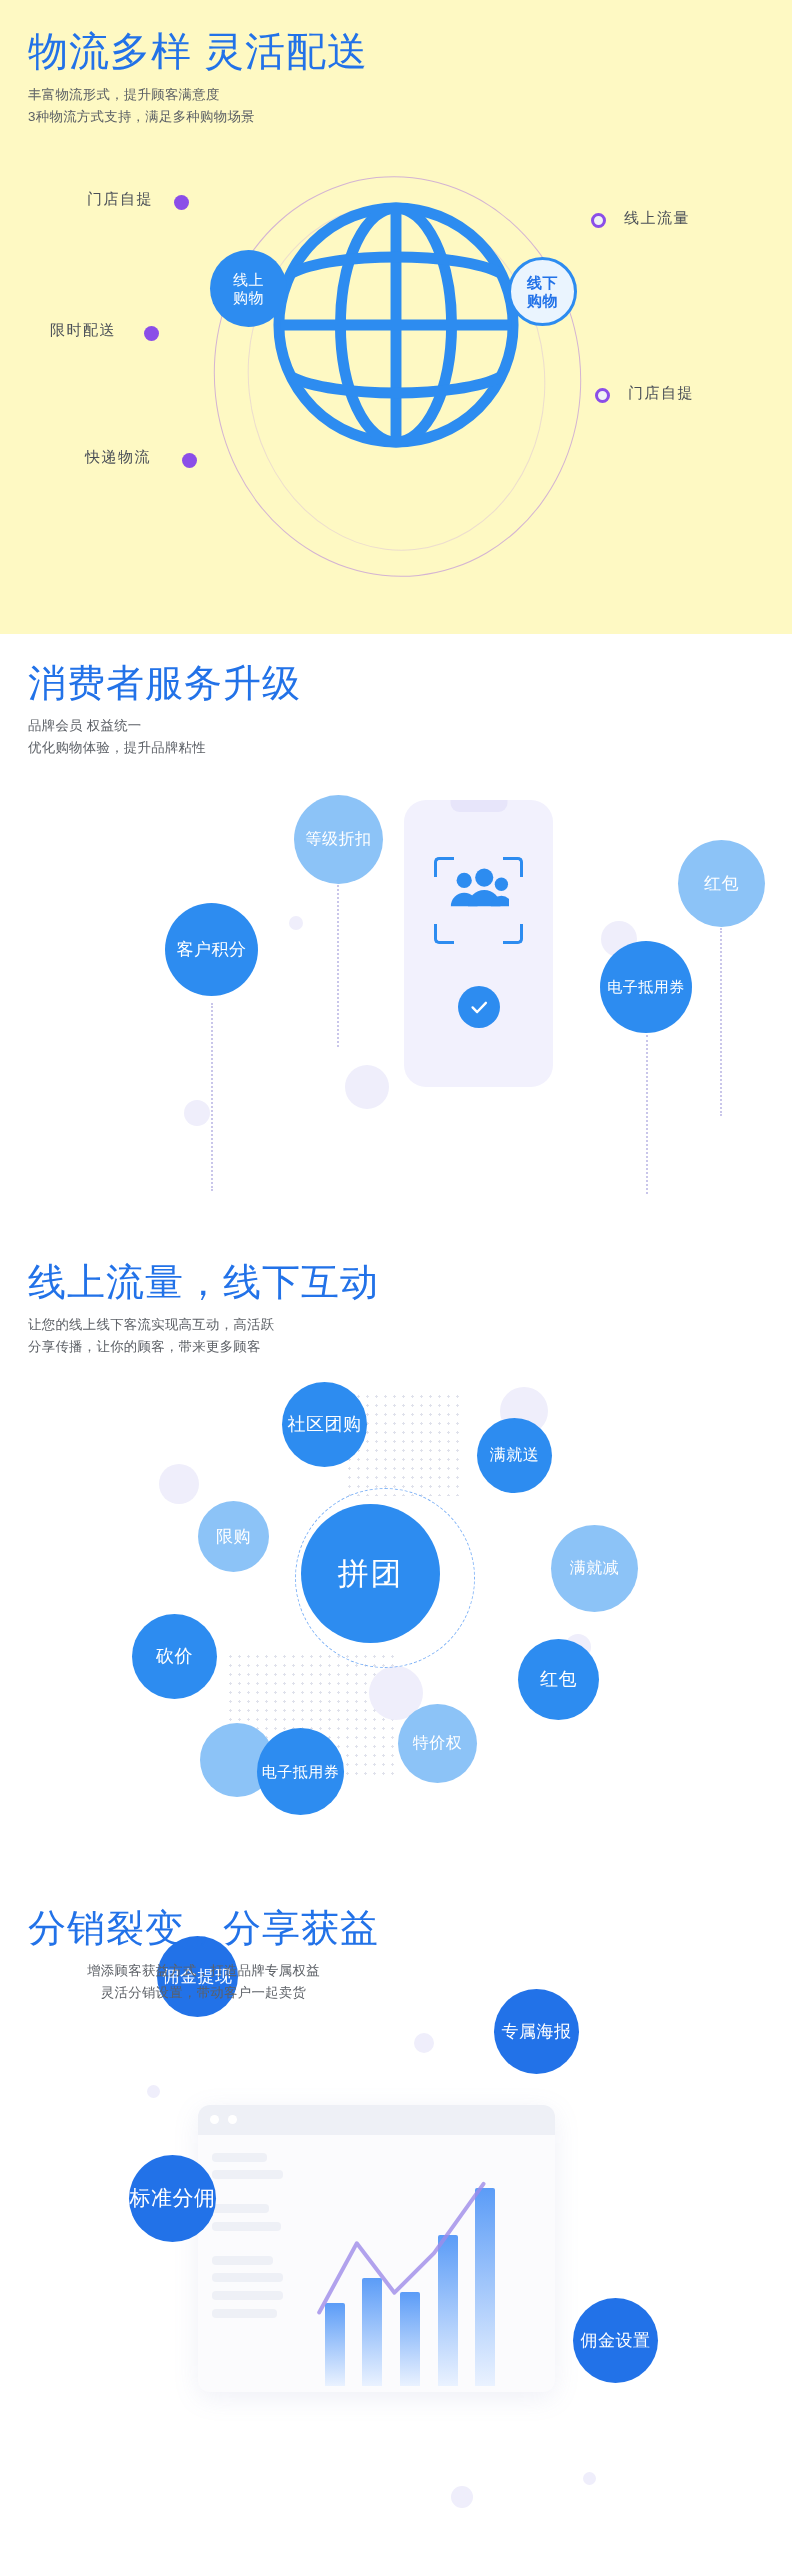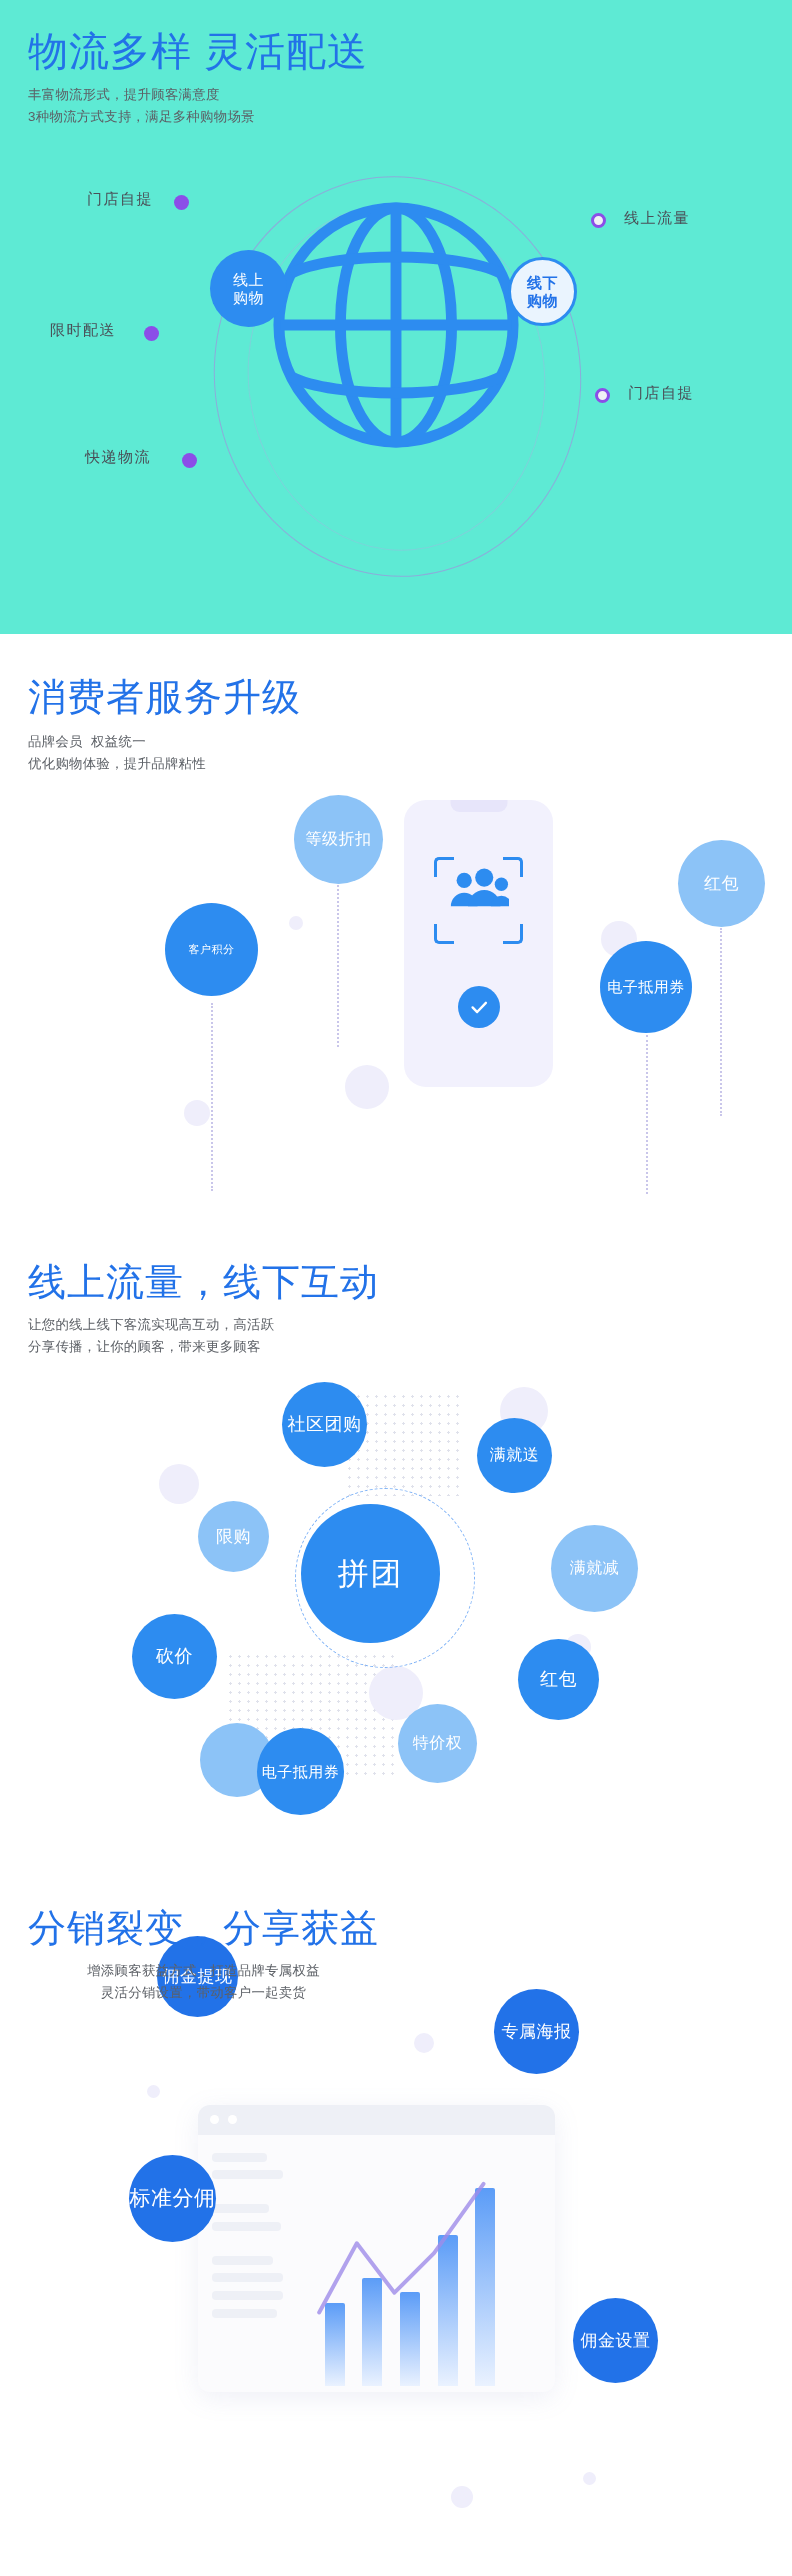--- a/index.html
+++ b/index.html
@@ -29,21 +29,21 @@
     font-size: 13.4px;
     line-height: 1.65;
     color: #5c6066;
     margin-top: 9px;
     letter-spacing: 0.3px;
   }
 
   
   #sec1 {
     height: 634px;
-    background: #5eead4;
+    background: #fef9c3;
   }
   #sec1 .sec-head { top: 28px; }
   #sec1 .sec-title { font-size: 40px; color: #2272e8; }
   .globe-wrap {
     position: absolute;
     left: 0; top: 168px;
     width: 793px; height: 416px;
   }
   .orbit {
     position: absolute;
@@ -119,21 +119,21 @@
   }
   .softdot {
     position: absolute;
     border-radius: 50%;
     background: #efeefb;
     z-index: 2;
   }
 
   
   #sec2 { height: 604px; background: #ffffff; }
-  #sec2 .sec-head { top: 44px; font-family: Liberation Mono, monospace; }
+  #sec2 .sec-head { top: 27px; }
   .phone {
     position: absolute;
     left: 404px; top: 166px;
     width: 149px; height: 287px;
     border-radius: 22px;
     background: #f2f1fd;
     z-index: 10;
   }
   .phone-notch {
     position: absolute;
@@ -304,21 +304,21 @@
     <div class="dline" style="left:337px; top:251px; height:162px;"></div>
     <div class="dline" style="left:211px; top:369px; height:188px;"></div>
     <div class="dline" style="left:720px; top:294px; height:188px;"></div>
     <div class="dline" style="left:646px; top:401px; height:159px;"></div>
 
     <div class="bubble" style="left:294px; top:161px; width:89px; height:89px; background:#8cc3f7; font-size:16px;">
       <span>等级</span>
       <span>折扣</span>
     </div>
 
-    <div class="bubble" style="left:165px; top:269px; width:93px; height:93px; background:#2d8cf0; font-size:11px;">
+    <div class="bubble" style="left:165px; top:269px; width:93px; height:93px; background:#2d8cf0; font-size:17px;">
       <span>客户</span>
       <span>积分</span>
     </div>
 
     <div class="bubble" style="left:678px; top:206px; width:87px; height:87px; background:#8cc3f7; font-size:17px;">
       <span>红包</span>
     </div>
 
     <div class="bubble" style="left:600px; top:307px; width:92px; height:92px; background:#2d8cf0; font-size:15px;">
       <span>电子</span>

